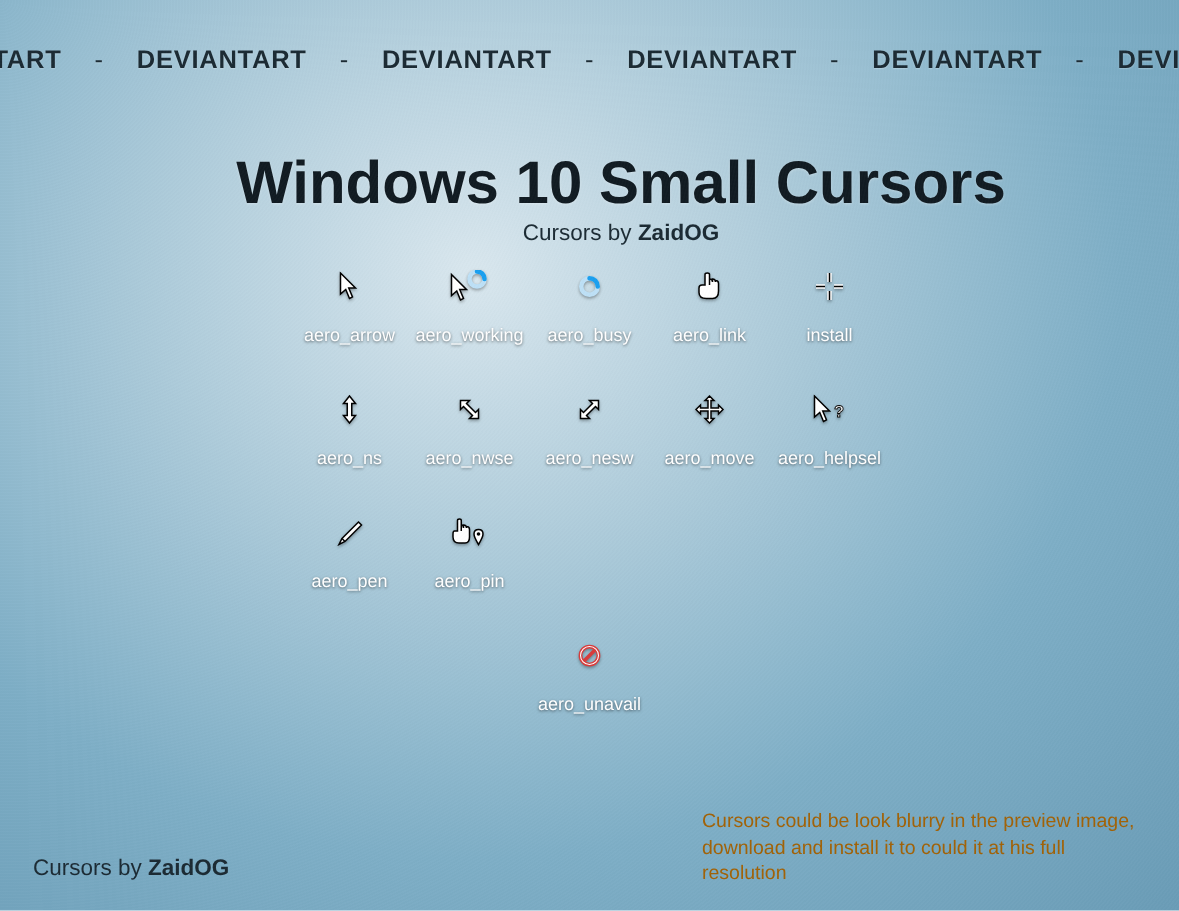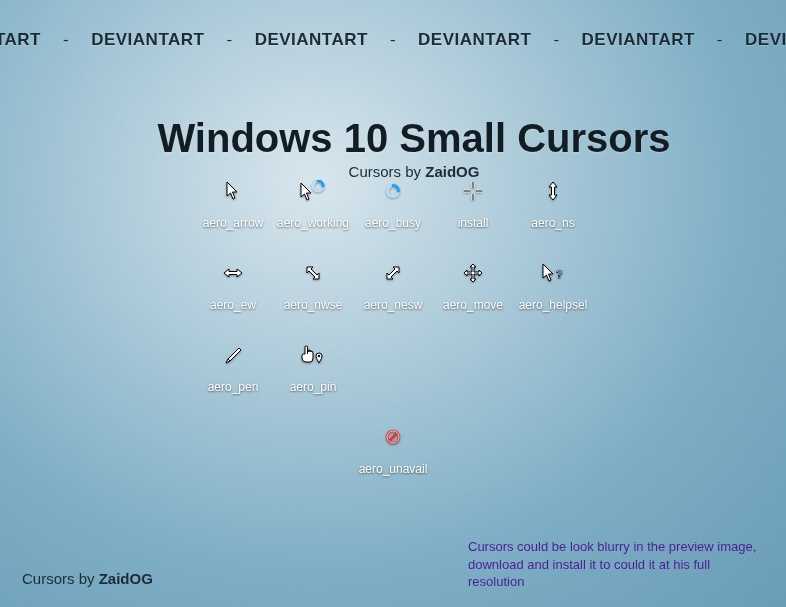--- a/index.html
+++ b/index.html
@@ -13,36 +13,36 @@
     background-image: repeating-radial-gradient(circle at 0 0, rgba(255,255,255,0.03) 0 1px, rgba(0,0,0,0.02) 1px 2px);
     opacity:.4;
   }
   .watermark {
     position:absolute; top:30px; left:0; right:0; display:flex; justify-content:center; gap:0;
     font-weight:700; font-size:17px; color:#1b2a33; white-space:nowrap;
     text-shadow:0 1px 1px rgba(255,255,255,.25);
     letter-spacing:.5px;
   }
   .watermark span.sep { margin:0 22px; font-weight:400; }
-  .title-block { position:absolute; top:116px; left:0; right:0; text-align:center;padding-left:42px; }
+  .title-block { position:absolute; top:100px; left:0; right:0; text-align:center;padding-left:42px; }
   .title { font-size:40px; font-weight:700; color:#111b22; text-shadow:0 1px 2px rgba(255,255,255,.3); }
   .subtitle { font-size:15px; color:#1b2a33; margin-top:2px; }
   .subtitle .author { font-weight:700; }
   .grid {
     position:absolute; top:178px; left:50%; transform:translateX(-50%);
     display:grid; grid-template-columns: repeat(5, 80px); column-gap:0; row-gap:30px;
     justify-items:center;
   }
   .cell { width:80px; display:flex; flex-direction:column; align-items:center; gap:12px; }
   .icon-box { height:26px; display:flex; align-items:center; justify-content:center; filter: drop-shadow(0 1px 1px rgba(0,0,0,.35)); }
   .label { font-size:12px; color:#fff; text-shadow:0 1px 2px rgba(0,0,0,.55); white-space:nowrap; }
   .row4 { grid-column: 1 / span 5; display:flex; justify-content:flex-start; }
   .footer-left { position:absolute; left:22px; bottom:20px; font-size:15px; color:#1b2a33; }
   .footer-left .author { font-weight:700; }
-  .footer-right { position:absolute; right:18px; bottom:16px; font-size:13px; color:#4c1d95; line-height:1.35; text-align:left; max-width:300px; }
+  .footer-right { position:absolute; right:18px; bottom:16px; font-size:13px; color:#a16207; line-height:1.35; text-align:left; max-width:300px; }
   svg { display:block; }
 </style>
 </head>
 <body class="grain">
 
 <div class="watermark">
   <span>DEVIANTART</span>
   <span class="sep">-</span>
   <span>DEVIANTART</span>
   <span class="sep">-</span>
@@ -87,48 +87,48 @@
   <div class="cell">
     <div class="icon-box">
       <svg width="16" height="16">
         <circle cx="8" cy="8" r="5.5" fill="none" stroke="#bde0f6" stroke-width="3"></circle>
         <path d="M8 2.5 A5.5 5.5 0 0 1 13.5 8" fill="none" stroke="#1a9fef" stroke-width="3" stroke-linecap="round"></path>
       </svg>
     </div>
     <div class="label">aero_busy</div>
   </div>
 
+  <div class="cell">
+    <div class="icon-box">
+      <svg width="18" height="20">
+          <path d="M6 2 L6 9 L4 9 Q2 9 2 11 L2 14 Q2 18 7 18 L11 18 Q15 18 15 13 L15 8 Q15 6 13 6 L13 7 Q13 5 11 5 L11 7 Q11 5 9 5 L9 9 L9 2 Q9 1 7.5 1 Q6 1 6 2 Z" fill="#fff" stroke="#000" stroke-width="1"></path>
+        </svg>
+    </div>
+    <div class="label">aero_link</div>
+  </div>
 
   <div class="cell">
     <div class="icon-box">
       <svg width="20" height="20">
         <path d="M10 1 L10 7 M10 13 L10 19 M1 10 L7 10 M13 10 L19 10" stroke="#fff" stroke-width="3"></path>
         <path d="M10 1 L10 7 M10 13 L10 19 M1 10 L7 10 M13 10 L19 10" stroke="#000" stroke-width="1"></path>
       </svg>
     </div>
     <div class="label">install</div>
   </div>
 
   <div class="cell">
     <div class="icon-box">
       <svg width="12" height="20">
           <path d="M6 1 L10 6 L7.5 6 L7.5 14 L10 14 L6 19 L2 14 L4.5 14 L4.5 6 L2 6 Z" fill="#fff" stroke="#000" stroke-width="1"></path>
         </svg>
     </div>
     <div class="label">aero_ns</div>
   </div>
 
-  <div class="cell">
-    <div class="icon-box">
-      <svg width="20" height="12">
-          <path d="M1 6 L6 2 L6 4.5 L14 4.5 L14 2 L19 6 L14 10 L14 7.5 L6 7.5 L6 10 Z" fill="#fff" stroke="#000" stroke-width="1"></path>
-        </svg>
-    </div>
-    <div class="label">aero_ew</div>
-  </div>
 
   <div class="cell">
     <div class="icon-box">
       <svg width="16" height="16">
           <path d="M2 2 L8 2 L6 4 L12 10 L14 8 L14 14 L8 14 L10 12 L4 6 L2 8 Z" fill="#fff" stroke="#000" stroke-width="1"></path>
         </svg>
     </div>
     <div class="label">aero_nwse</div>
   </div>
 

